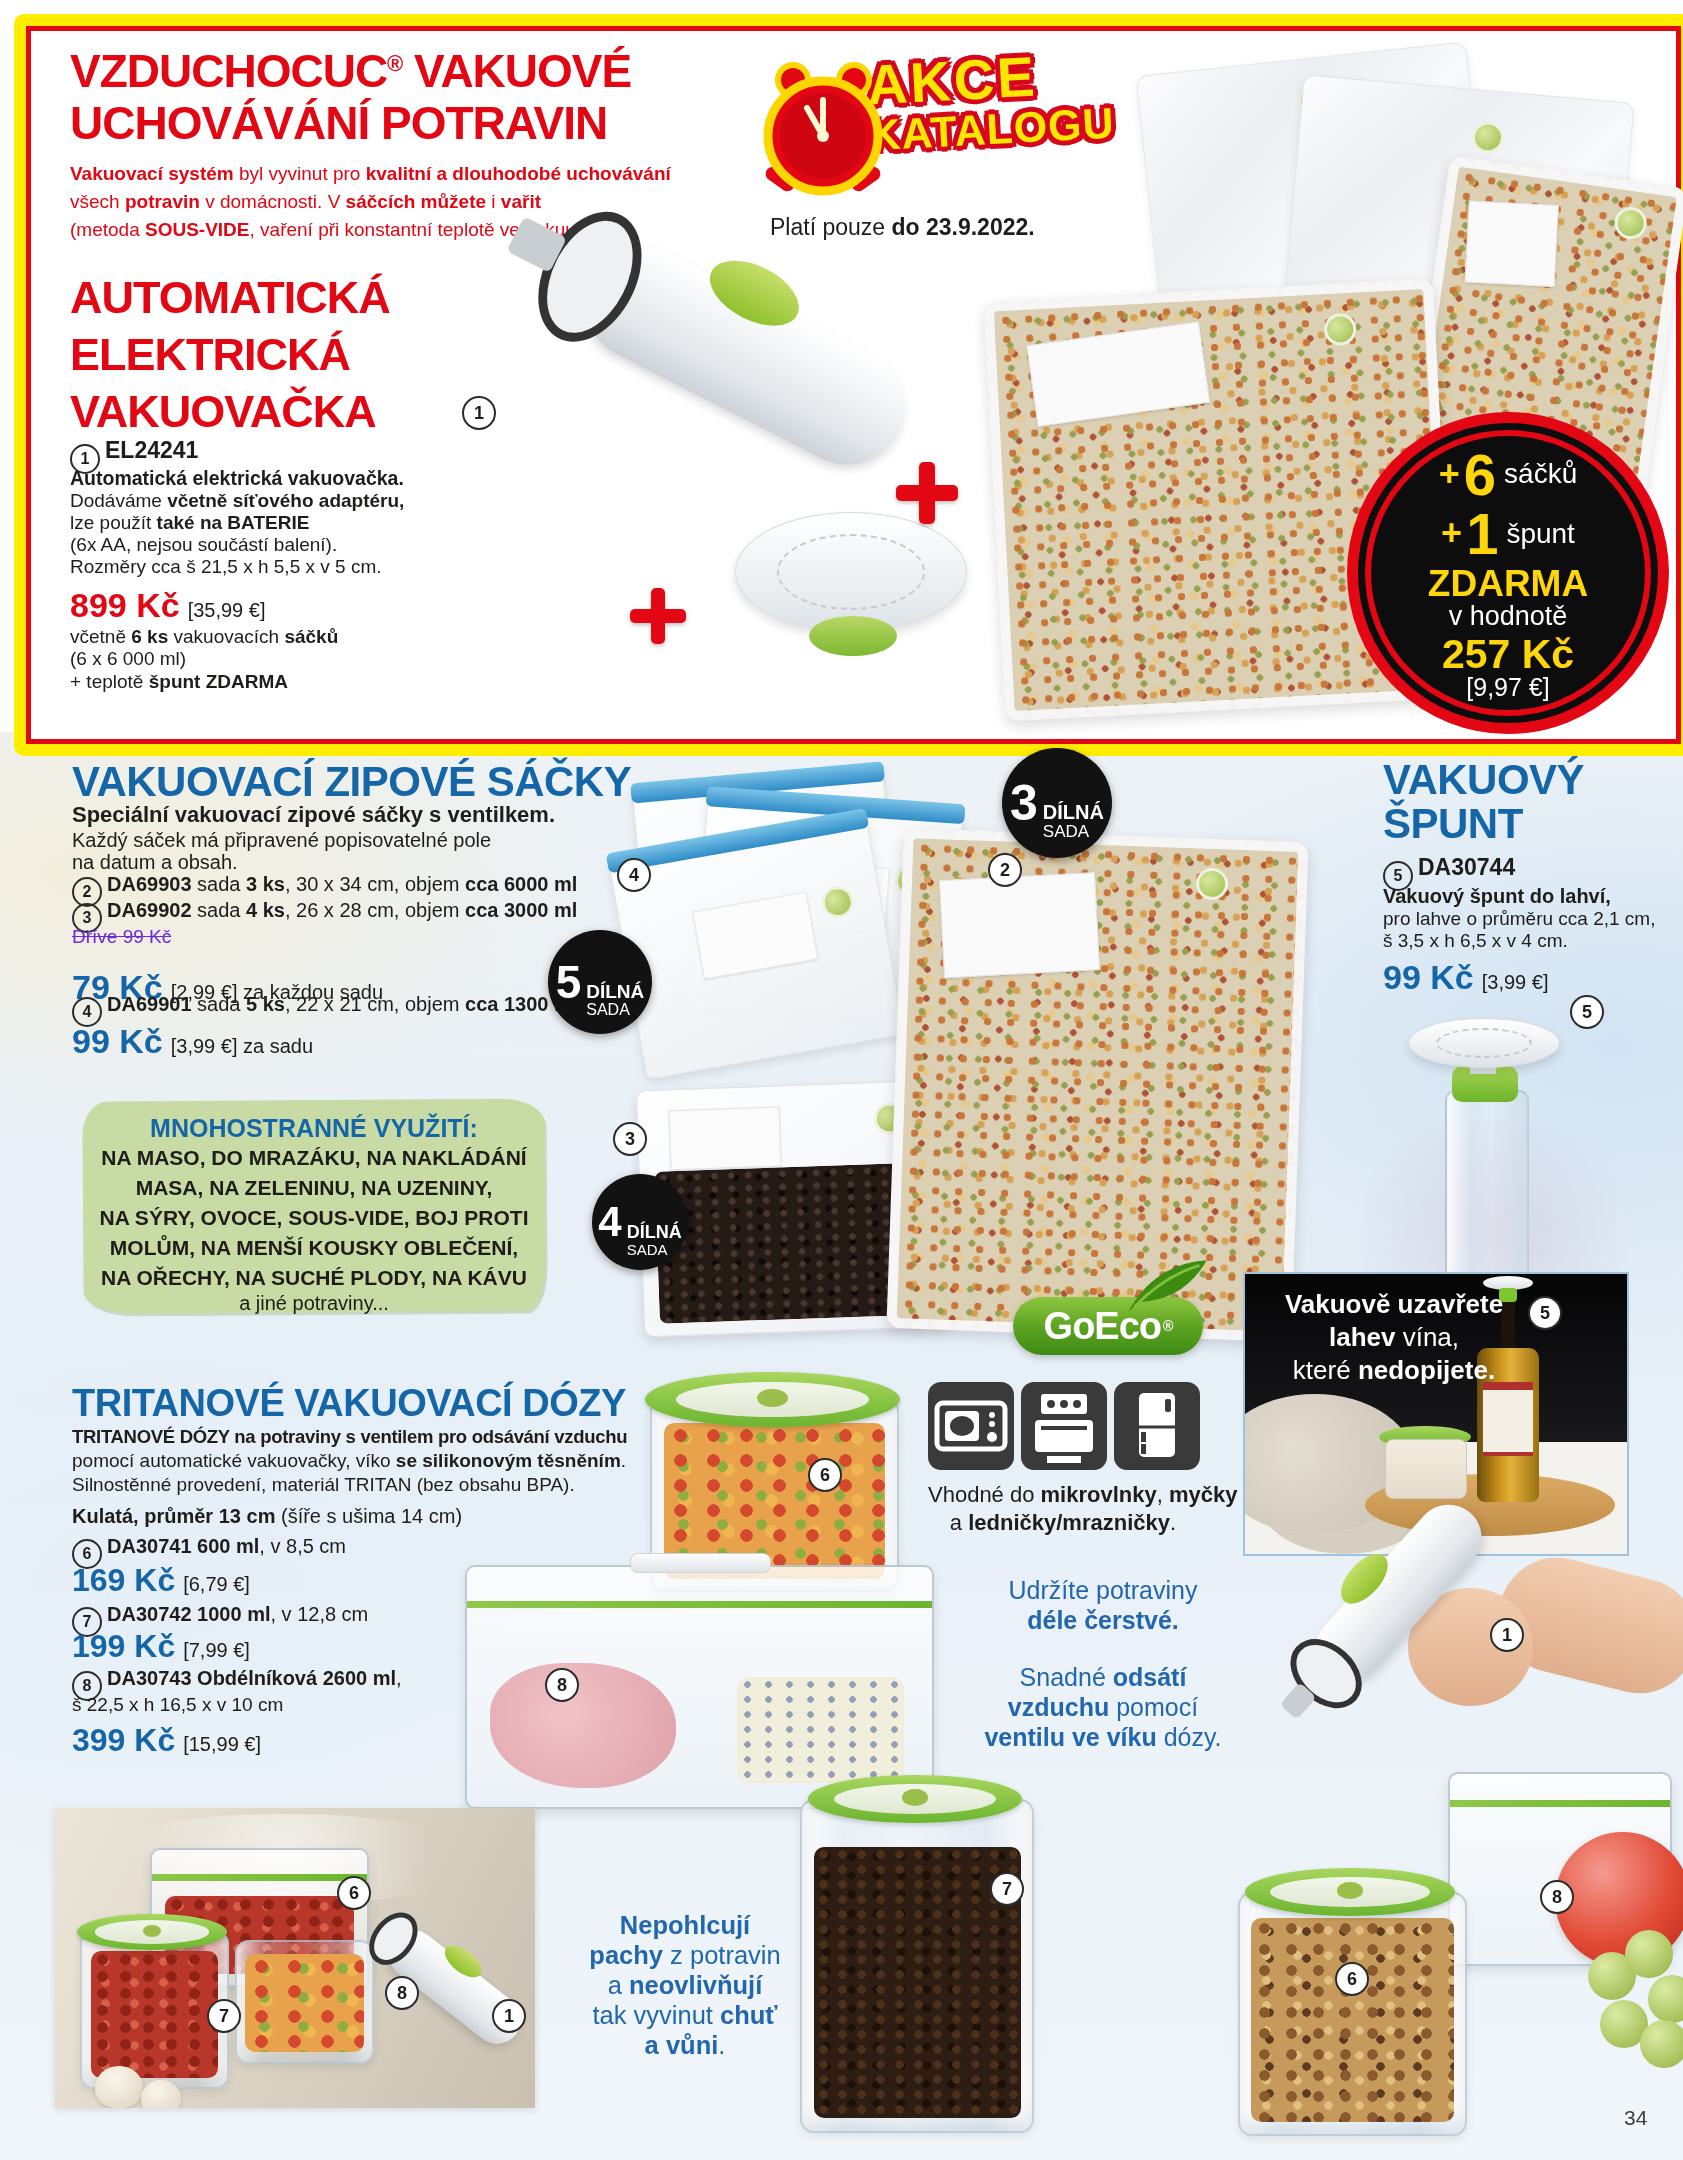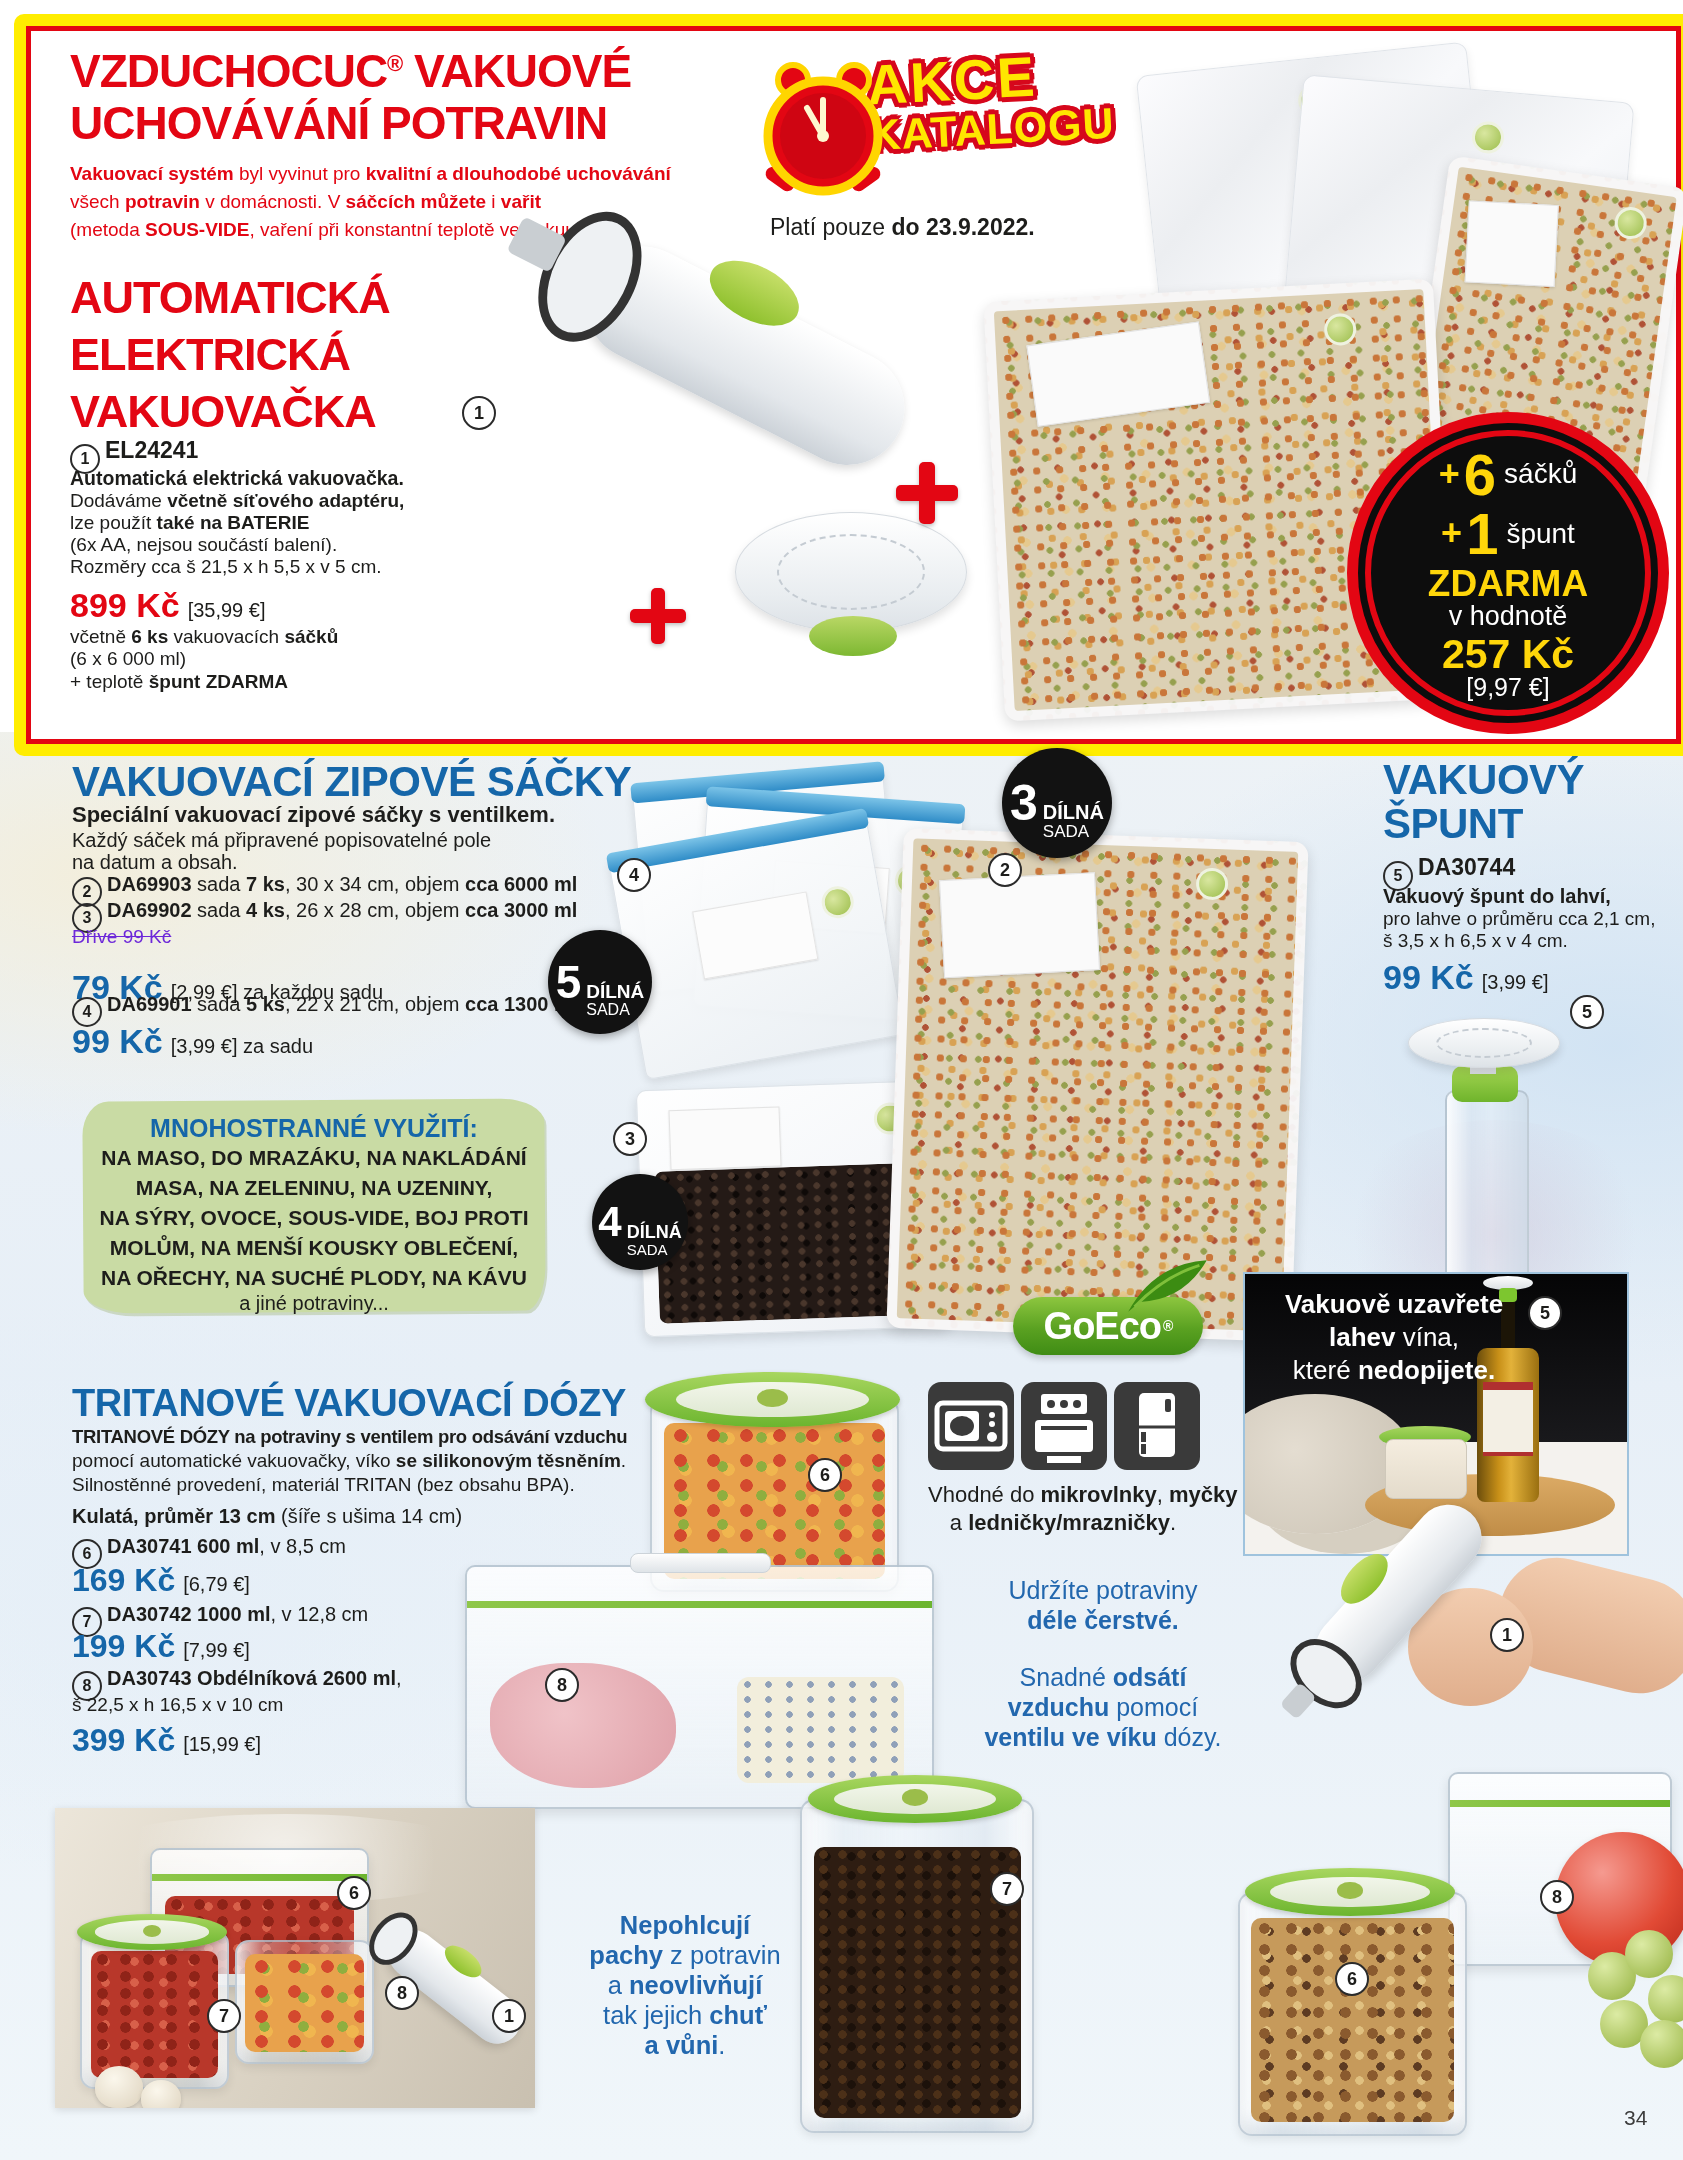--- a/index.html
+++ b/index.html
@@ -272,21 +272,21 @@
       <div class="pb-price">257 Kč</div>
       <div class="pb-eur">[9,97 €]</div>
     </div>
   </div>
 
   <div class="h-blue" style="left:72px;top:758px;font-size:42px;">VAKUOVACÍ ZIPOVÉ SÁČKY</div>
   <div class="ln b" style="left:72px;top:802px;font-size:22px;">Speciální vakuovací zipové sáčky s ventilkem.</div>
   <div class="ln" style="left:72px;top:828px;font-size:20px;">Každý sáček má připravené popisovatelné pole</div>
   <div class="ln" style="left:72px;top:850px;font-size:20px;">na datum a obsah.</div>
   <div class="ln" style="left:72px;top:872px;font-size:20px;">
-    <span class="numi">2</span><span><span class="b">DA69903</span><span> sada </span><span class="b">7 ks</span><span>, 30 x 34 cm, objem </span><span class="b">cca 6000 ml</span></span>
+    <span class="numi">2</span><span><span class="b">DA69903</span><span> sada </span><span class="b">3 ks</span><span>, 30 x 34 cm, objem </span><span class="b">cca 6000 ml</span></span>
   </div>
   <div class="ln" style="left:72px;top:898px;font-size:20px;">
     <span class="numi">3</span><span><span class="b">DA69902</span><span> sada </span><span class="b">4 ks</span><span>, 26 x 28 cm, objem </span><span class="b">cca 3000 ml</span></span>
   </div>
   <div class="ln gray strike" style="left:72px;top:926px;font-size:19px;">Dříve 99 Kč</div>
   <div class="price blue" style="left:72px;top:968px;font-size:34px;color:#1566a9;">
     <span>79 Kč</span><span class="eur">[2,99 €] za každou sadu</span>
   </div>
   <div class="ln" style="left:72px;top:992px;font-size:20px;">
     <span class="numi">4</span><span><span class="b">DA69901</span><span> sada </span><span class="b">5 ks</span><span>, 22 x 21 cm, objem </span><span class="b">cca 1300 ml</span></span>
@@ -529,17 +529,17 @@
     </div>
   </div>
   <div class="numc" style="left:337px;top:1876px;">6</div>
   <div class="numc" style="left:207px;top:1999px;">7</div>
   <div class="numc" style="left:385px;top:1976px;">8</div>
   <div class="numc" style="left:492px;top:1999px;">1</div>
 
   <div class="ln blue-big b" style="left:545px;top:1910px;width:280px;text-align:center;font-size:25.5px;"><span class="b">Nepohlcují</span></div>
   <div class="ln blue-big" style="left:545px;top:1940px;width:280px;text-align:center;font-size:25.5px;"><span class="b">pachy</span><span> z potravin</span></div>
   <div class="ln blue-big" style="left:545px;top:1970px;width:280px;text-align:center;font-size:25.5px;"><span>a </span><span class="b">neovlivňují</span></div>
-  <div class="ln blue-big" style="left:545px;top:2000px;width:280px;text-align:center;font-size:25.5px;"><span>tak jejich </span><span class="b">chuť</span></div>
+  <div class="ln blue-big" style="left:545px;top:2000px;width:280px;text-align:center;font-size:25.5px;"><span>tak vyvinut </span><span class="b">chuť</span></div>
   <div class="ln blue-big" style="left:545px;top:2030px;width:280px;text-align:center;font-size:25.5px;"><span class="b">a vůni</span><span>.</span></div>
 
   <div class="pagenum">34</div>
 </div>
 
 </body></html>

